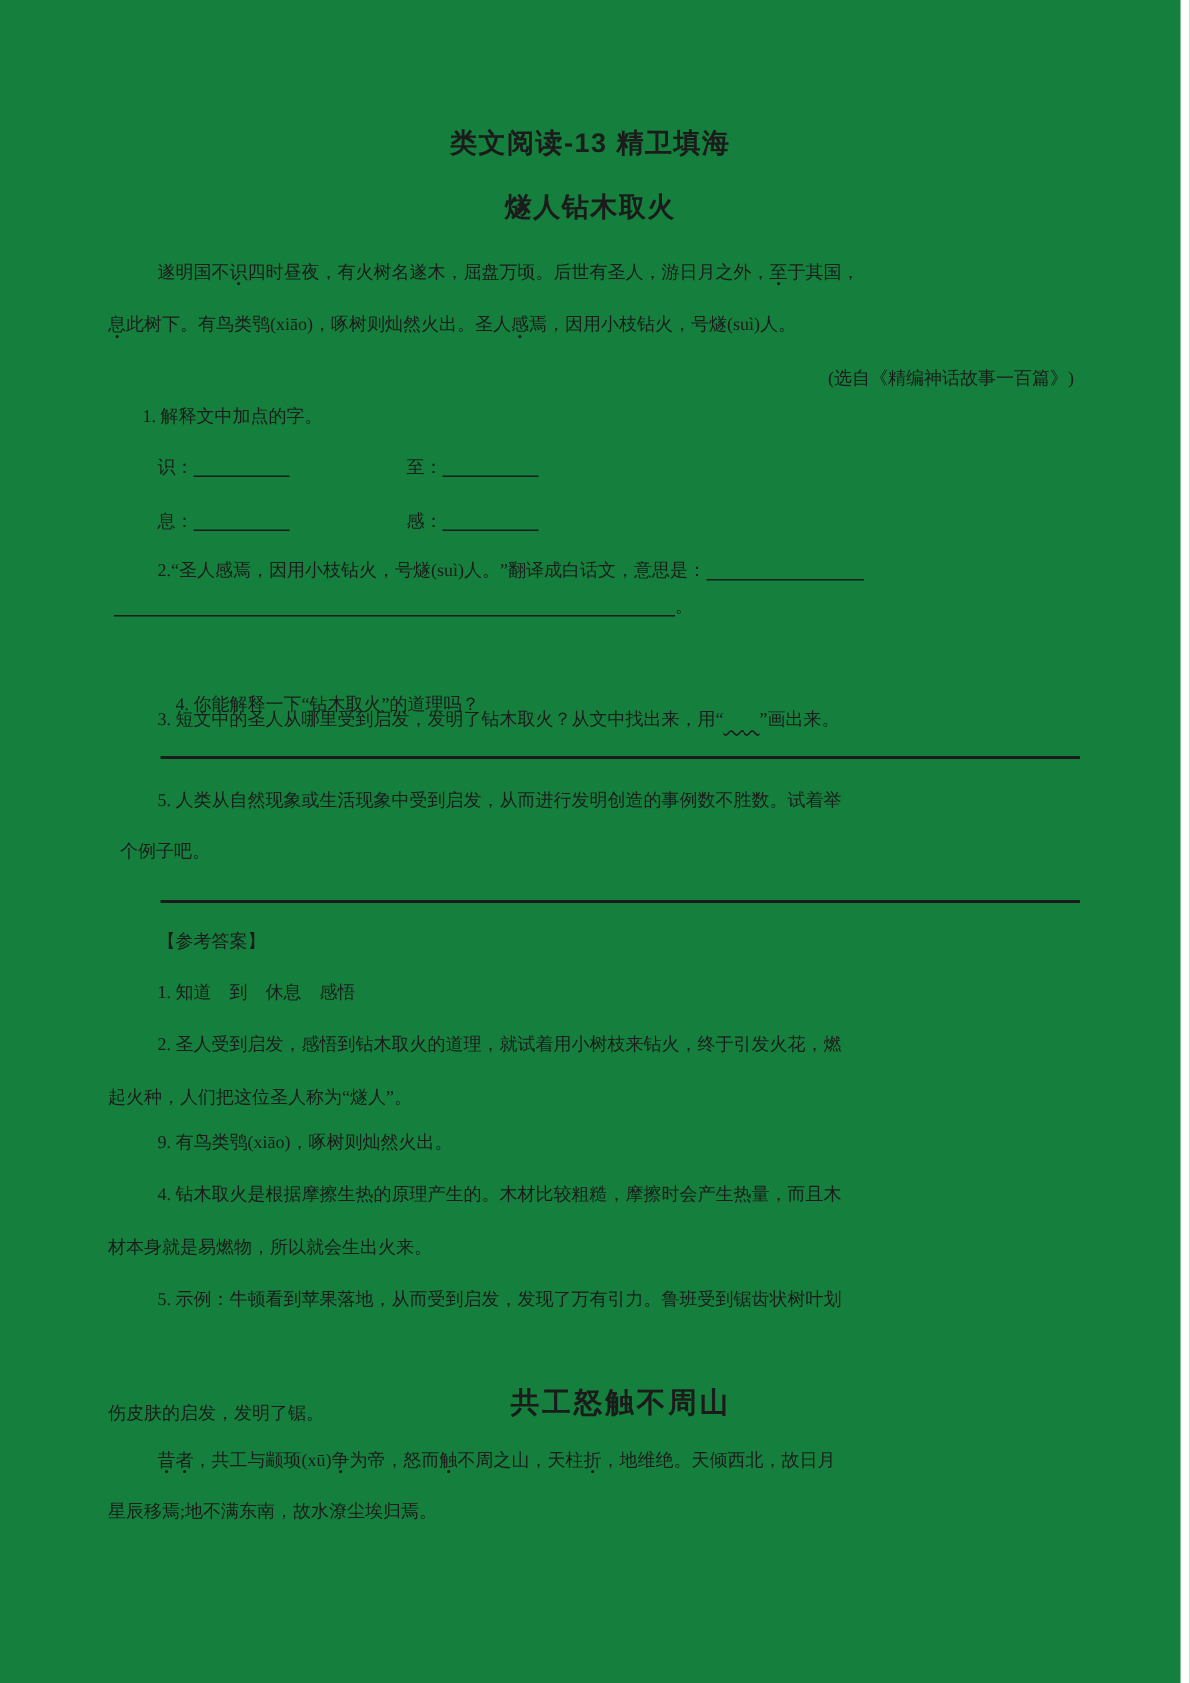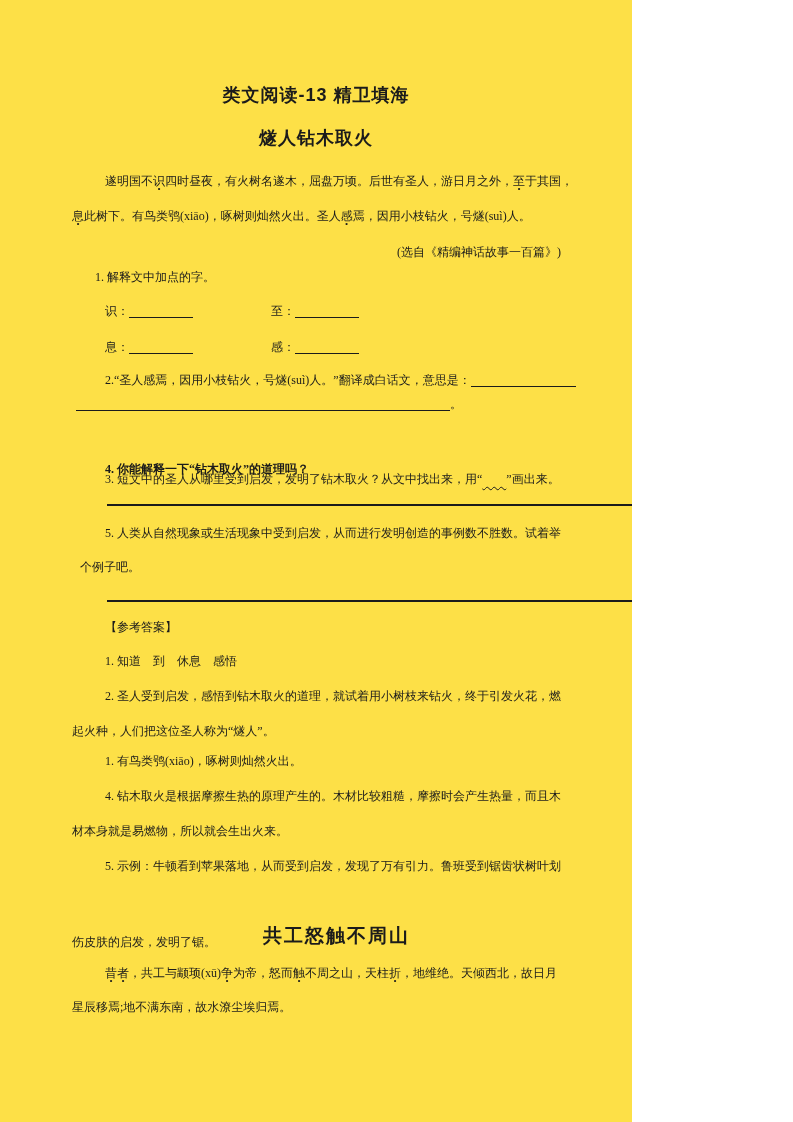--- a/index.html
+++ b/index.html
@@ -1,20 +1,20 @@
 <!DOCTYPE html>
 <html><head>
 <meta charset="utf-8">
 <style>
   html,body { margin:0; padding:0; background:#ffffff; }
   #page {
     position: relative;
-    width: 632px;
+    width: 787px;
     height: 1122px;
-    background: #fde047;
+    background: #15803d;
     font-family: "Liberation Serif", serif;
     color: #1b1b1b;
     overflow: hidden;
   }
   .line {
     position: absolute;
     white-space: nowrap;
     font-size: 12px;
     line-height: 22px;
     color: #1b1b1b;
@@ -69,34 +69,34 @@
   <div class="line right" style="top:241px;">(选自《精编神话故事一百篇》)</div>
 
   <div class="line" style="top:266px; left:95px;">1. 解释文中加点的字。</div>
   <div class="line" style="top:336px; left:105px;"><span>息：</span><span class="blank wseg" style="width: 64px;"></span><span class="sp wseg" style="width: 78px;"></span><span>感：</span><span class="blank wseg" style="width: 64px;"></span></div>
   <div class="line" style="top:300px; left:105px;"><span>识：</span><span class="blank wseg" style="width: 64px;"></span><span class="sp wseg" style="width: 78px;"></span><span>至：</span><span class="blank wseg" style="width: 64px;"></span></div>
 
   <div class="line" style="top:369px; left:105px;"><span>2.“圣人感焉，因用小枝钻火，号燧(suì)人。”翻译成白话文，意思是：</span><span class="blank wseg" style="width: 105px;"></span></div>
   <div class="line" style="top:393px; left:76px;"><span class="blank wseg" style="width: 374px;"></span><span>。</span></div>
 
   <div class="line" style="top:452px; left:105px;margin-top:16px;"><span>3. 短文中的圣人从哪里受到启发，发明了钻木取火？从文中找出来，用“</span><span class="wavy">&nbsp;&nbsp;&nbsp;&nbsp;&nbsp;&nbsp;&nbsp;&nbsp;</span><span>”画出来。</span></div>
-  <div class="line" style="top:458px; left:105px;font-weight:bold;">4. 你能解释一下“钻木取火”的道理吗？</div>
+  <div class="line" style="top:458px; left:117px;">4. 你能解释一下“钻木取火”的道理吗？</div>
 
   <div class="rule" style="top:504px;"></div>
 
   <div class="line" style="top:522px; left:105px;">5. 人类从自然现象或生活现象中受到启发，从而进行发明创造的事例数不胜数。试着举</div>
   <div class="line" style="top:556px; left:80px;">个例子吧。</div>
 
   <div class="rule" style="top:600px;"></div>
 
   <div class="line" style="top:616px; left:105px;">【参考答案】</div>
   <div class="line" style="top:650px; left:105px;">1. 知道　到　休息　感悟</div>
   <div class="line" style="top:685px; left:105px;">2. 圣人受到启发，感悟到钻木取火的道理，就试着用小树枝来钻火，终于引发火花，燃</div>
   <div class="line" style="top:720px; left:72px;">起火种，人们把这位圣人称为“燧人”。</div>
-  <div class="line" style="top:750px; left:105px;">1. 有鸟类鸮(xiāo)，啄树则灿然火出。</div>
+  <div class="line" style="top:750px; left:105px;">9. 有鸟类鸮(xiāo)，啄树则灿然火出。</div>
   <div class="line" style="top:785px; left:105px;">4. 钻木取火是根据摩擦生热的原理产生的。木材比较粗糙，摩擦时会产生热量，而且木</div>
   <div class="line" style="top:820px; left:72px;">材本身就是易燃物，所以就会生出火来。</div>
   <div class="line" style="top:855px; left:105px;">5. 示例：牛顿看到苹果落地，从而受到启发，发现了万有引力。鲁班受到锯齿状树叶划</div>
   <div class="line" style="top:931px; left:72px;">伤皮肤的启发，发明了锯。</div>
 
   <div class="line center bold h2" style="top:925px;margin-left:41px;">共工怒触不周山</div>
   <div class="line" style="top:962px; left:105px;"><span class="dot">昔</span><span class="dot">者</span><span>，共工与颛顼(xū)</span><span class="dot">争</span><span>为帝，怒而</span><span class="dot">触</span><span>不周之山，天柱</span><span class="dot">折</span><span>，地维绝。天倾西北，故日月</span></div>
   <div class="line" style="top:996px; left:72px;"><span>星辰移焉;地不满东南，故水潦尘埃归焉。</span></div>
 
 </div>

